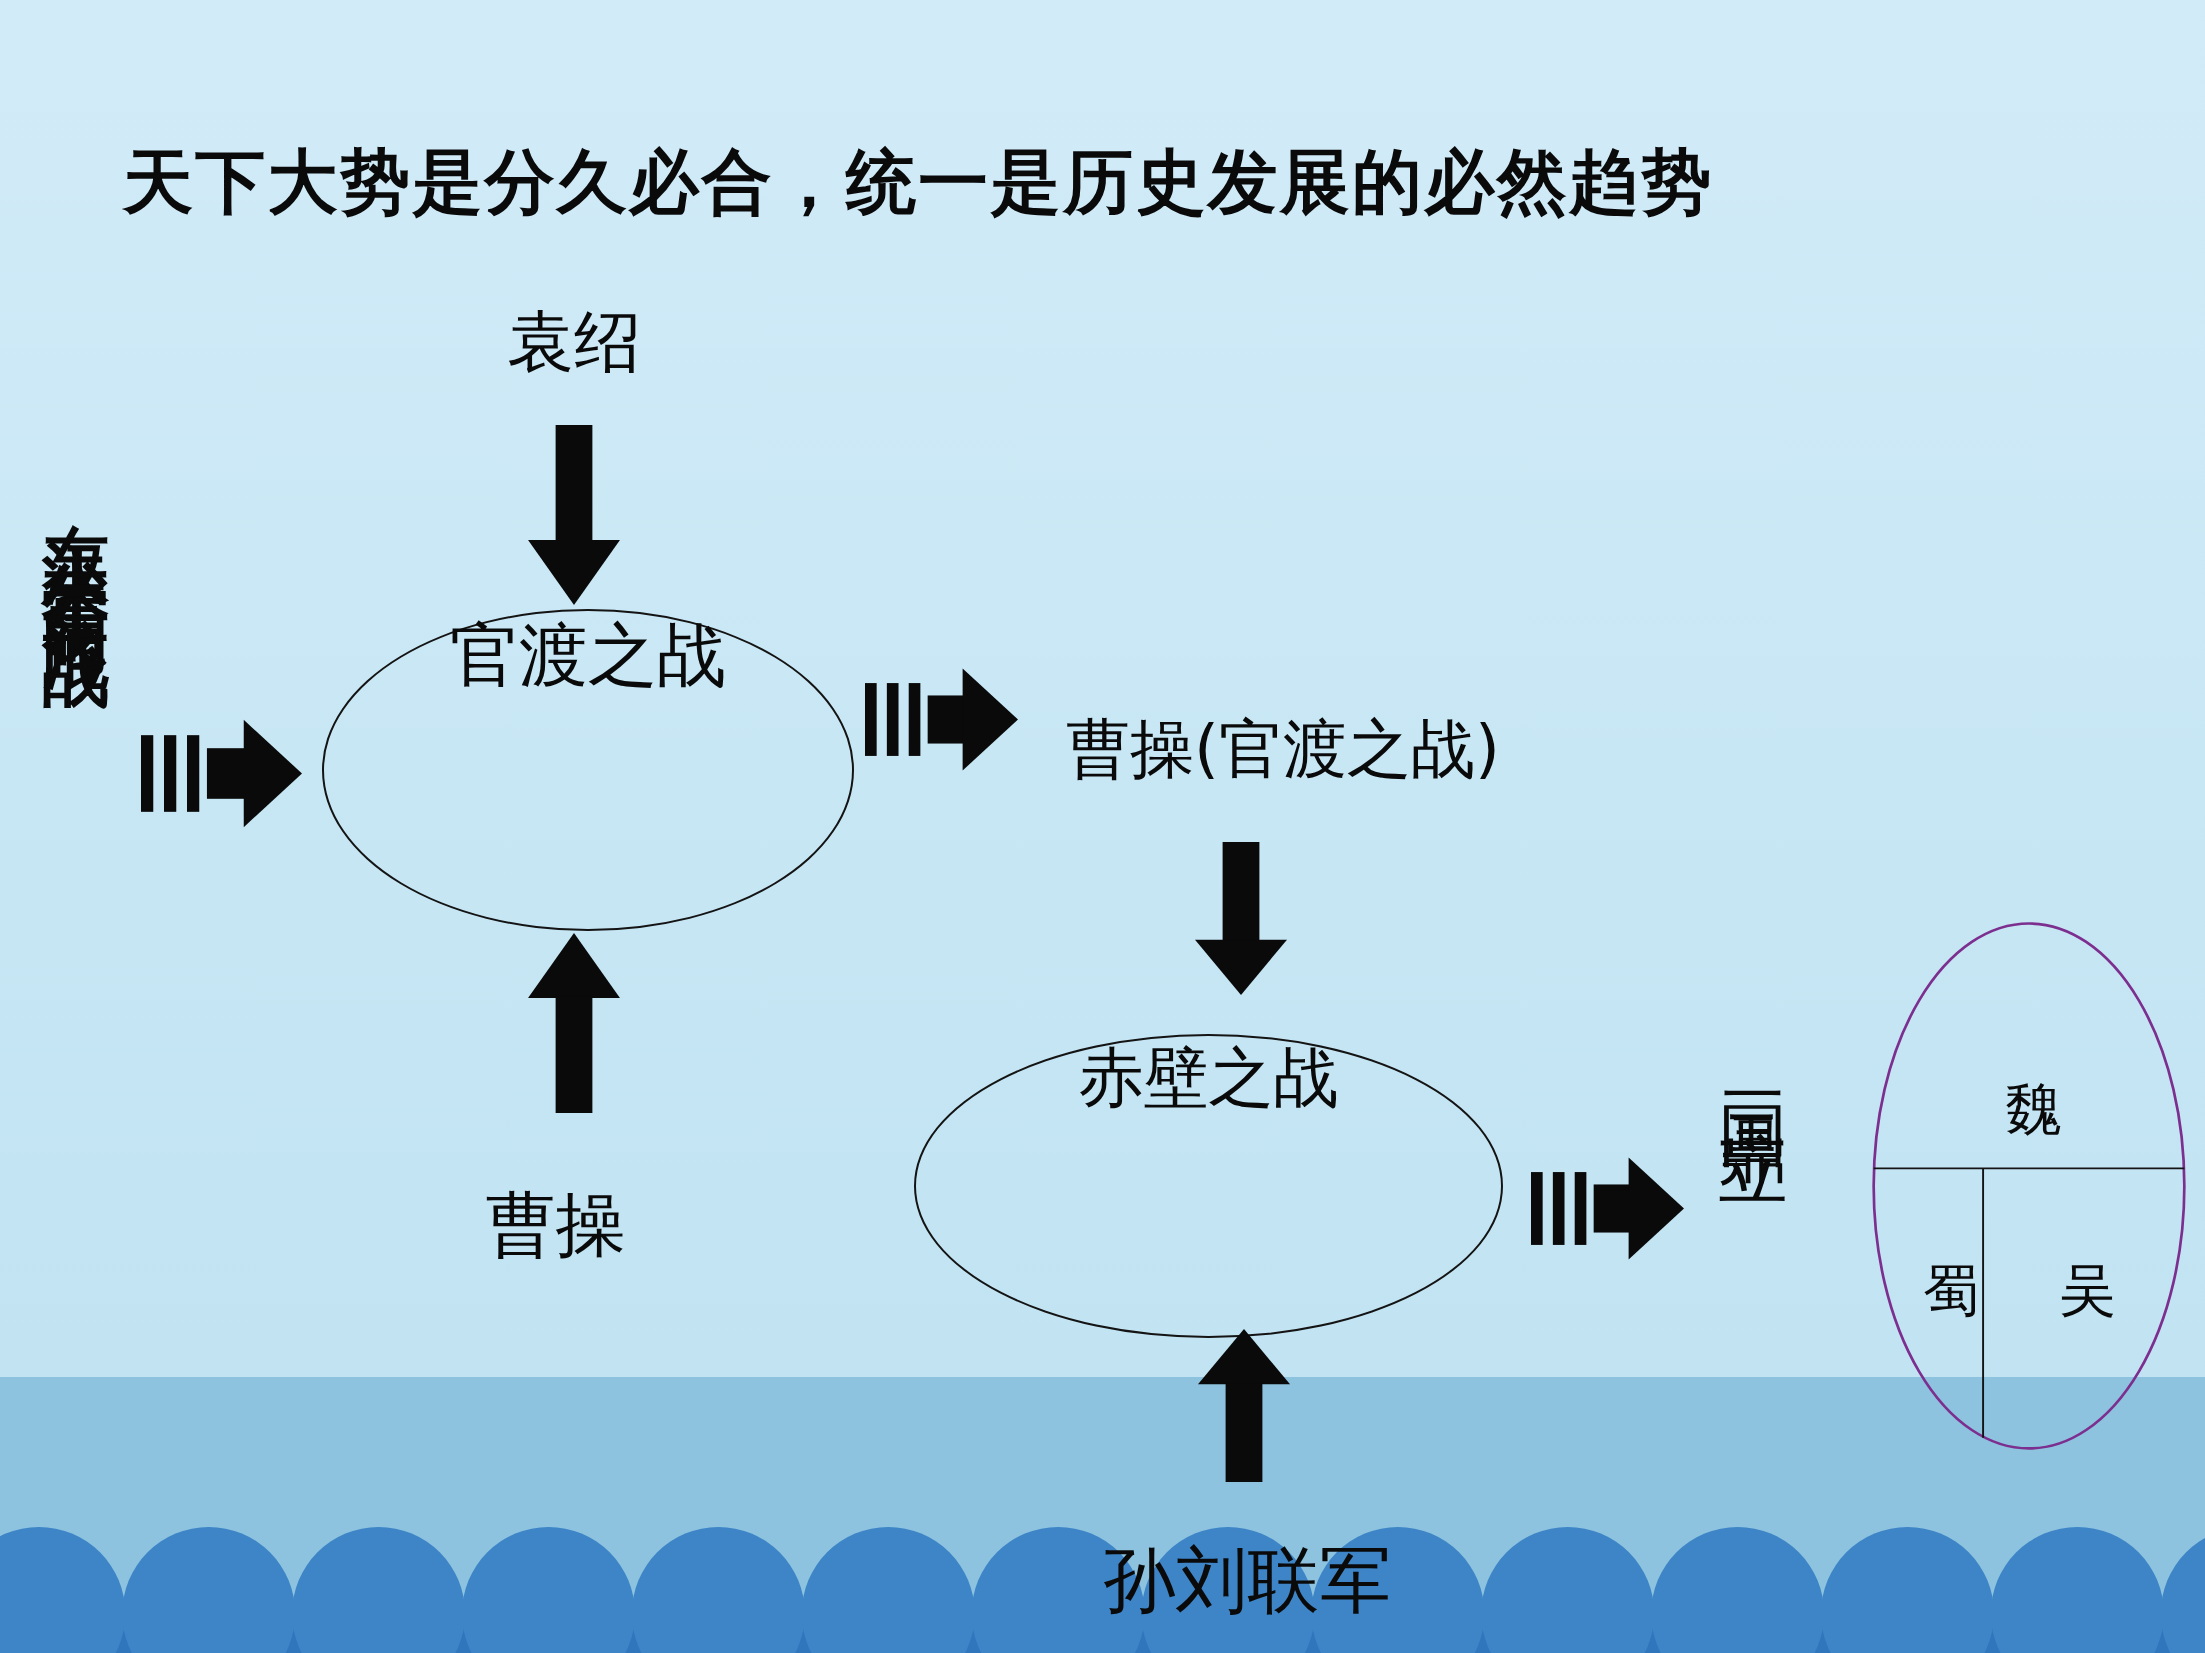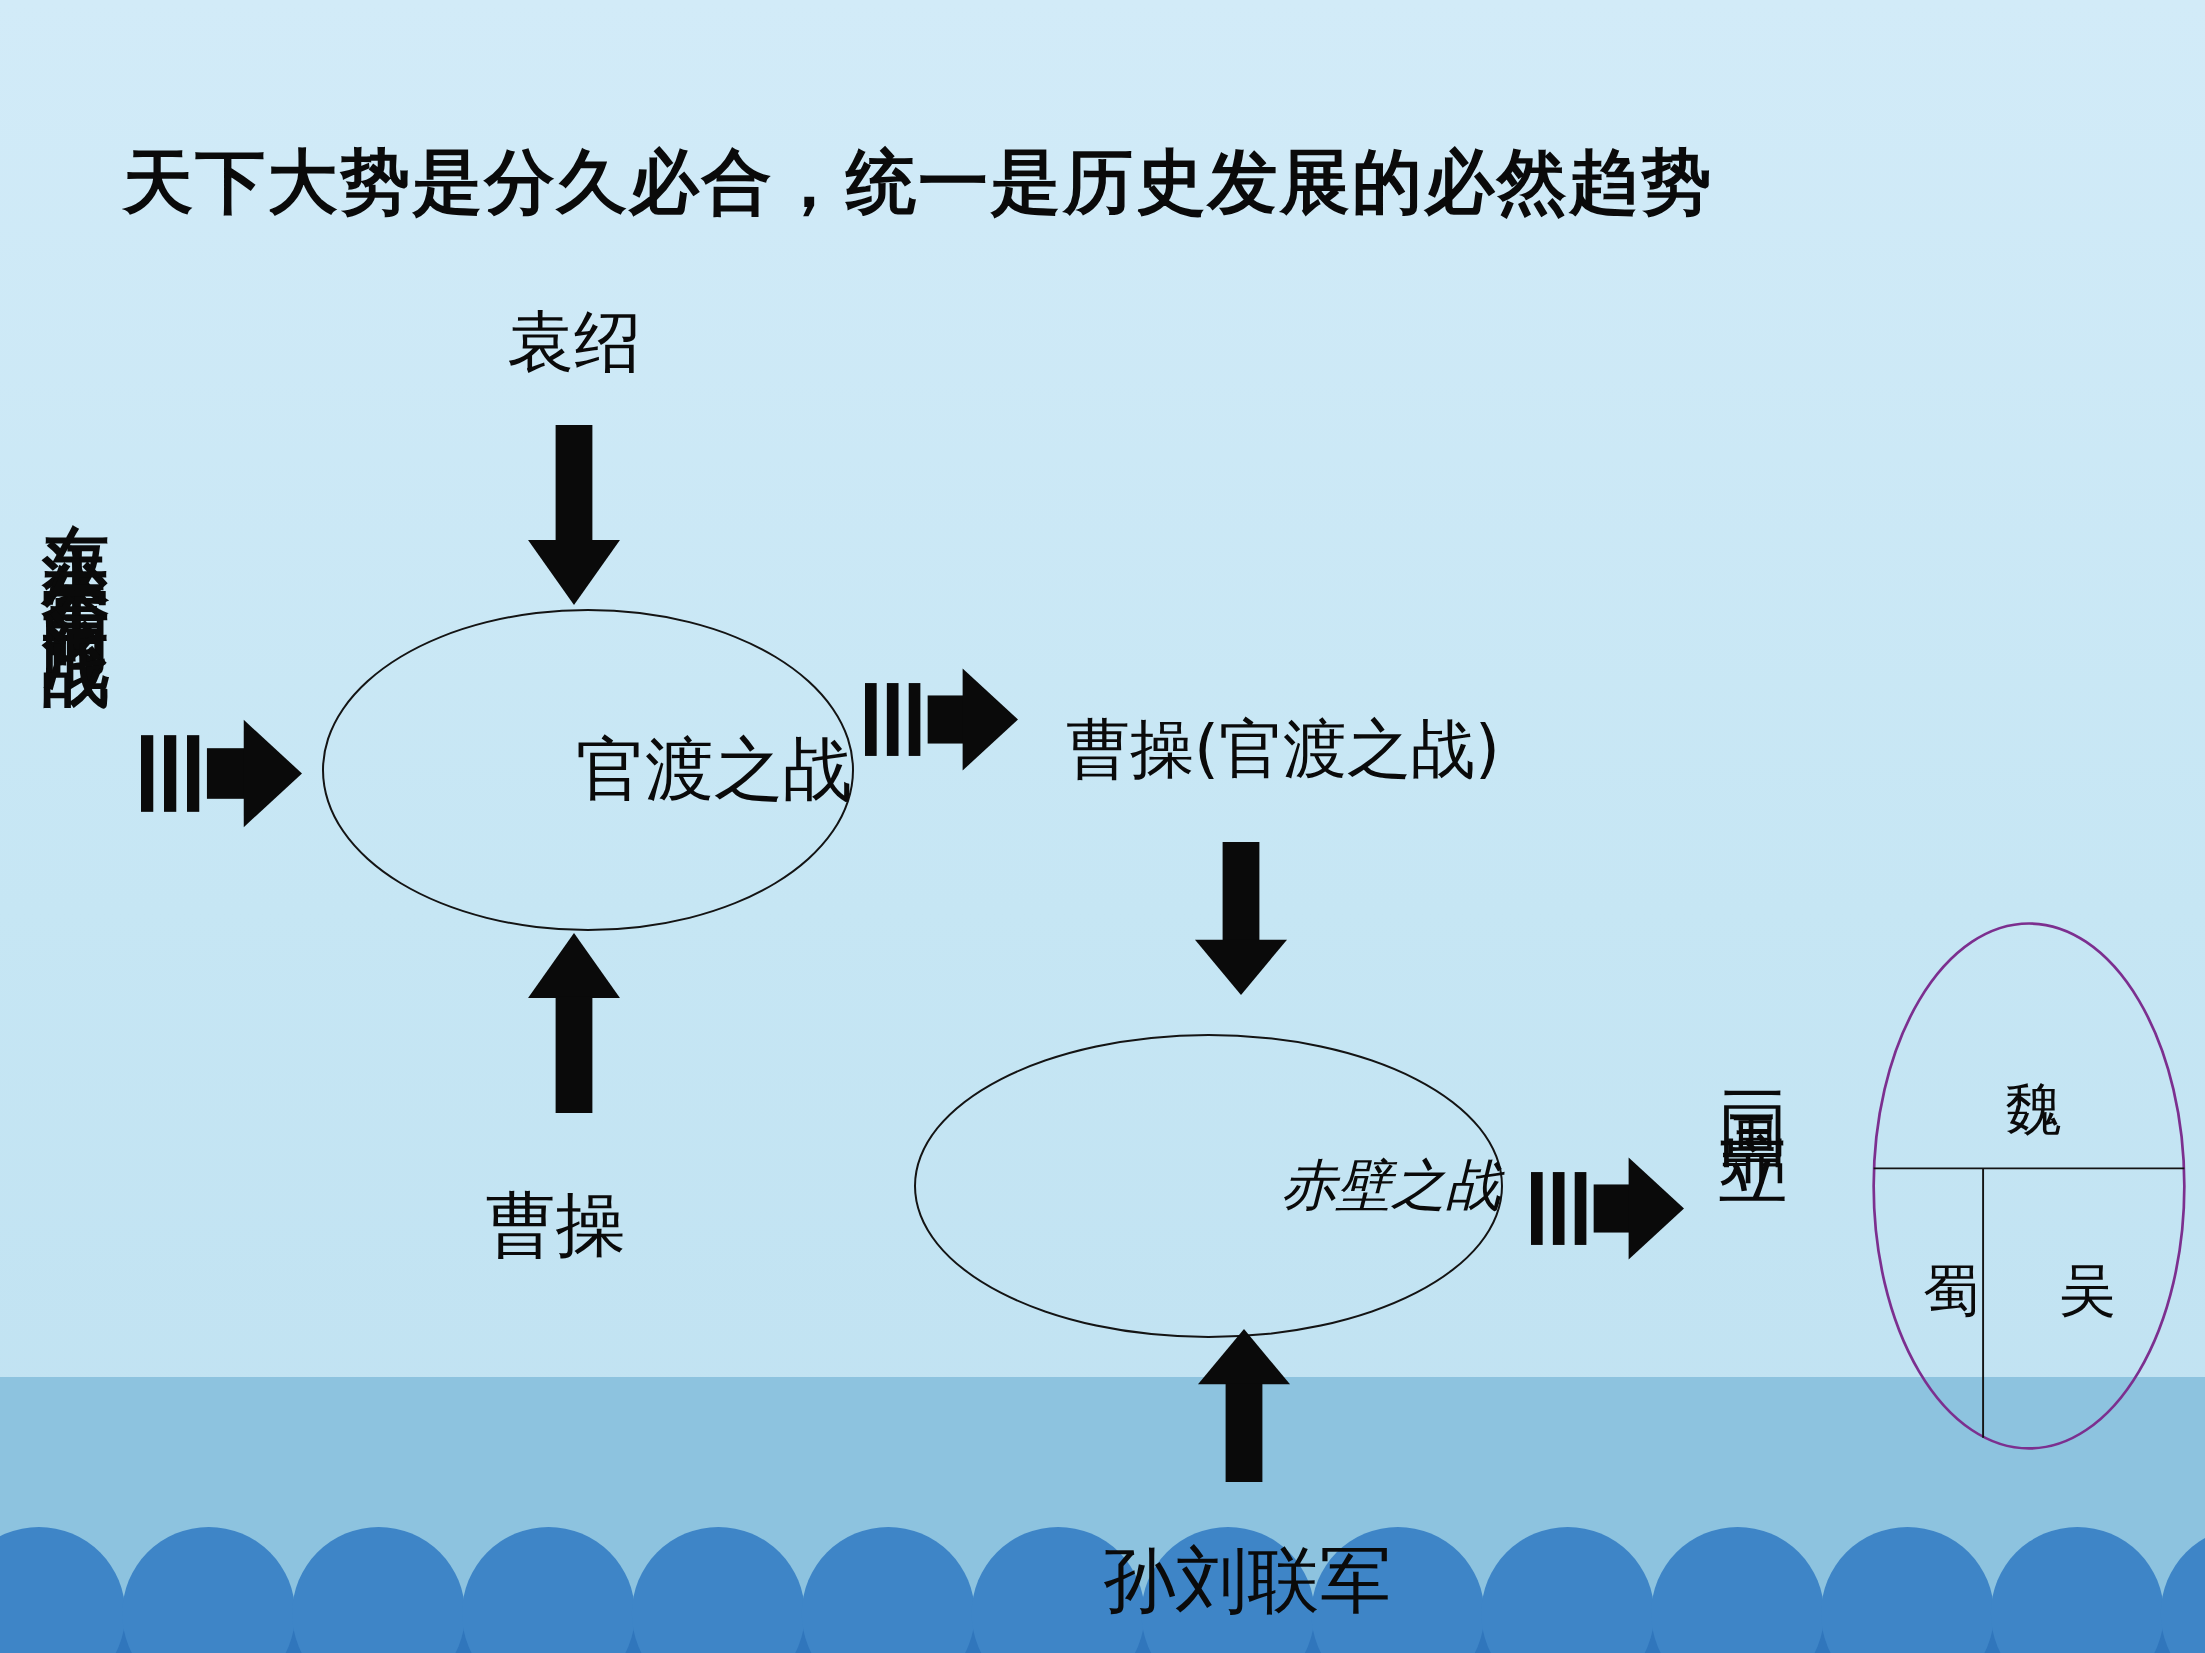--- a/index.html
+++ b/index.html
@@ -21,21 +21,21 @@
   }
   .v-text {
     position:absolute;
     writing-mode:vertical-rl; text-orientation:upright;
     white-space:nowrap;
   }
   .ellipse-node {
     position:absolute;
     border:2.3px solid #141414; border-radius:50%;
     background:transparent;
-    display:flex; flex-direction:row; align-items:center; justify-content:flex-end;
+    display:flex; flex-direction:column; align-items:center; justify-content:space-between;
     text-align:center; line-height:1.3;gap:20px;
   }
   .arrow { position:absolute; }
   .arrow svg { display:block; }
   .tripod-svg { position:absolute; left:1853px; top:904px; }
   .kingdom { position:absolute; width:77px; text-align:center; font-size:57px; }
 </style>
 </head>
 <body>
 
@@ -137,21 +137,21 @@
 
   <div class="arrow" style="left:1195px; top:842px;">
     <svg width="92" height="153" viewBox="0 0 120 235" preserveAspectRatio="none">
         <g fill="#0a0a0a">
       <rect x="36" y="0" width="48" height="152"></rect>
       <polygon points="0,150 120,150 60,235"></polygon>
     </g>
       </svg>
   </div>
 
-  <div class="ellipse-node" style="left:914px; top:1034px; width:585px; height:300px; font-size:55px;font-style:italic;">
+  <div class="ellipse-node" style="left:914px; top:1034px; width:585px; height:300px; font-size:65px;">
     <div>赤壁之战</div>
   </div>
 
   <div class="arrow" style="left:1198px; top:1329px;">
     <svg width="92" height="153" viewBox="0 0 120 235" preserveAspectRatio="none">
         <g fill="#0a0a0a">
       <polygon points="60,0 0,85 120,85"></polygon>
       <rect x="36" y="83" width="48" height="152"></rect>
     </g>
       </svg>

